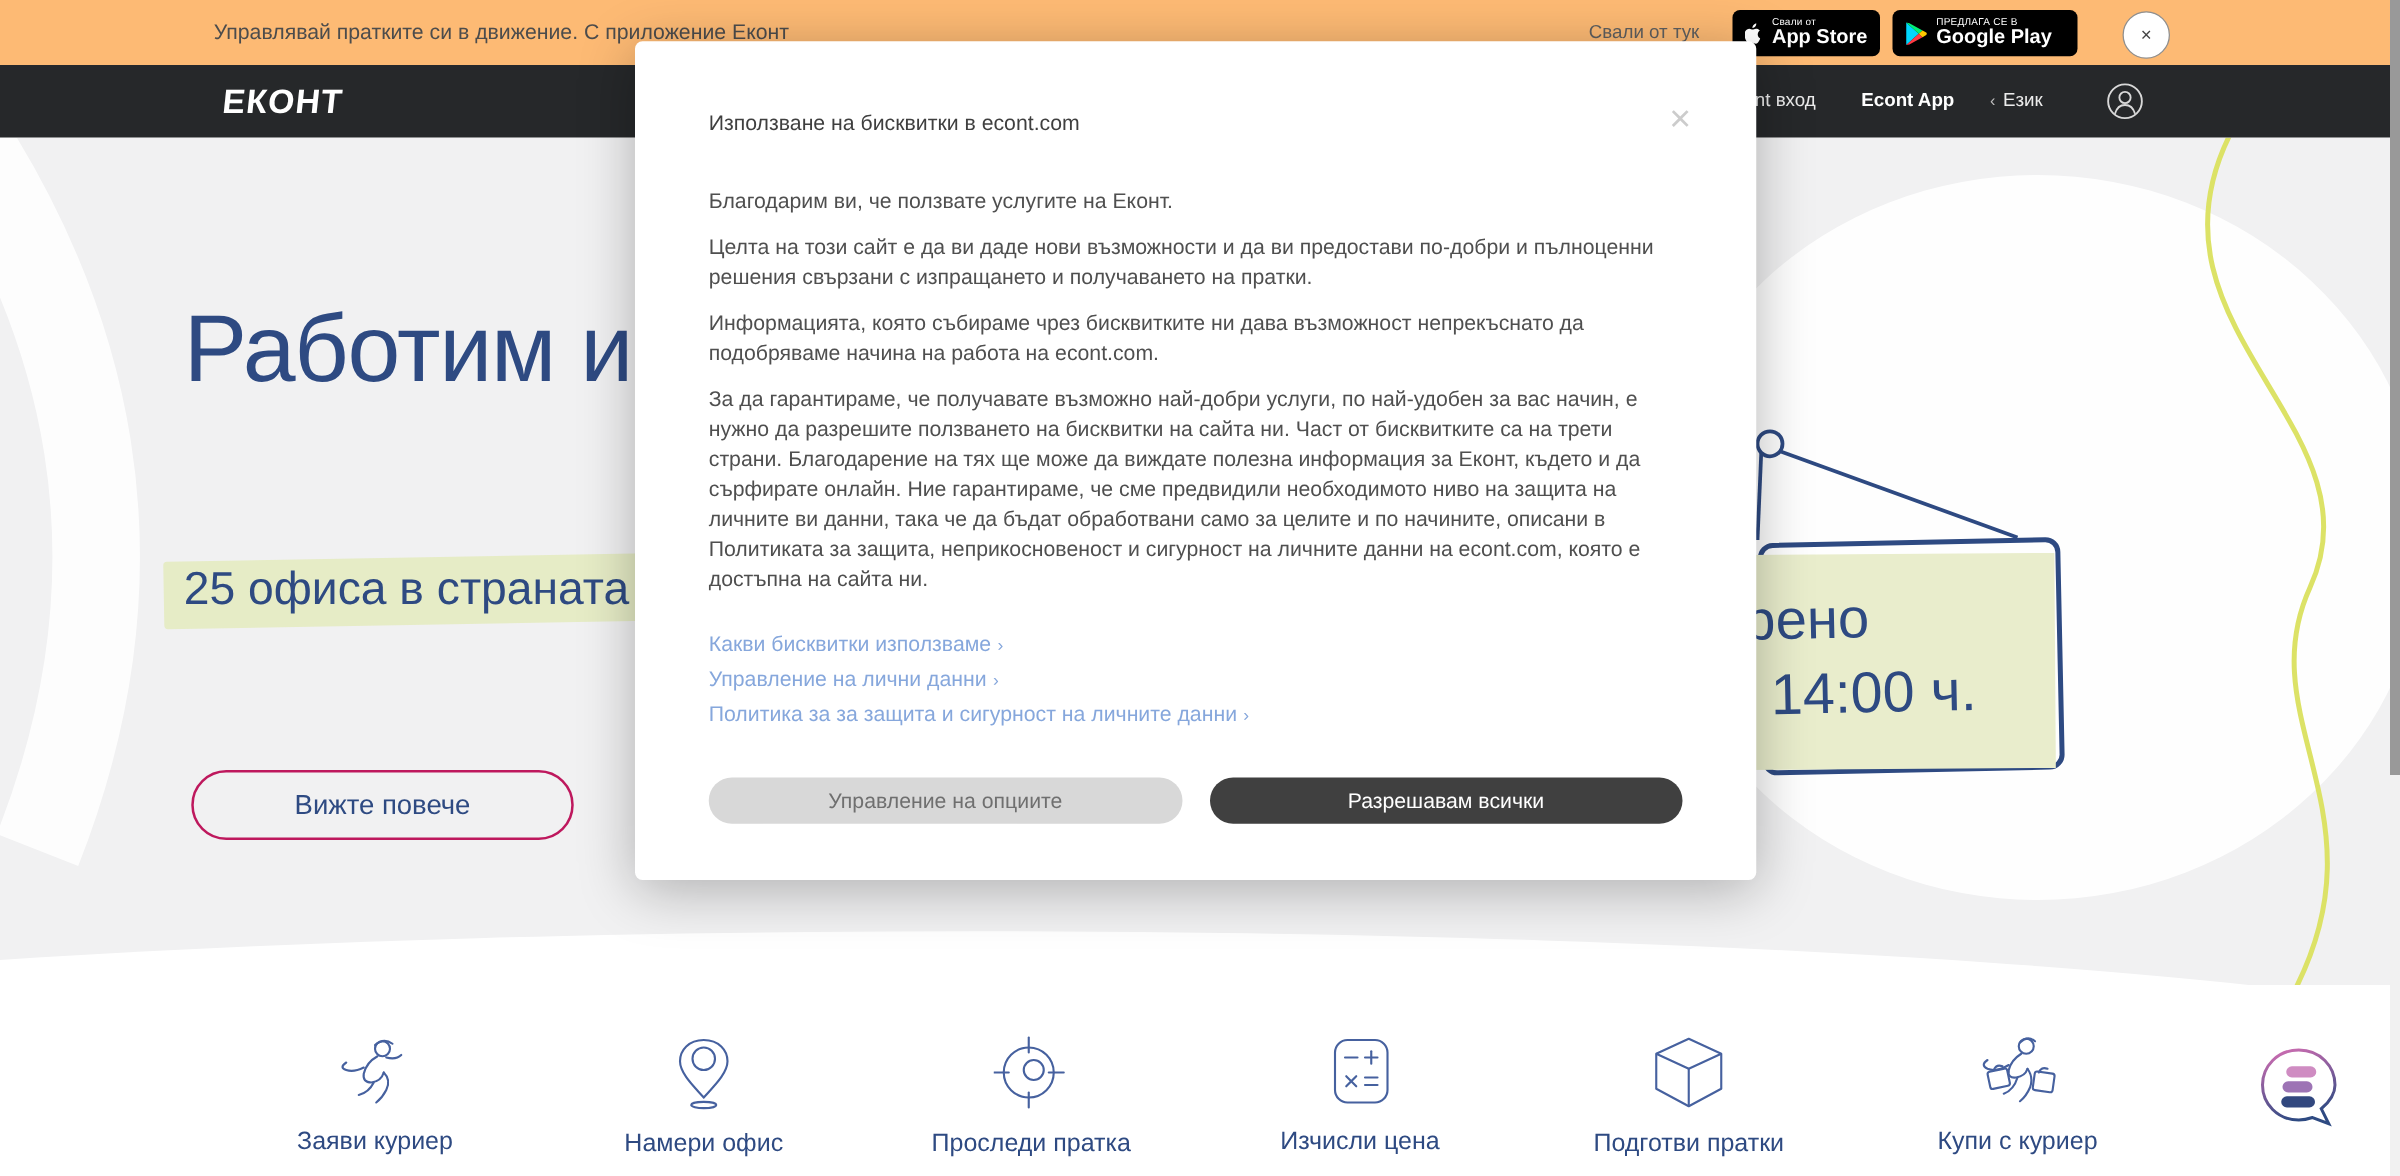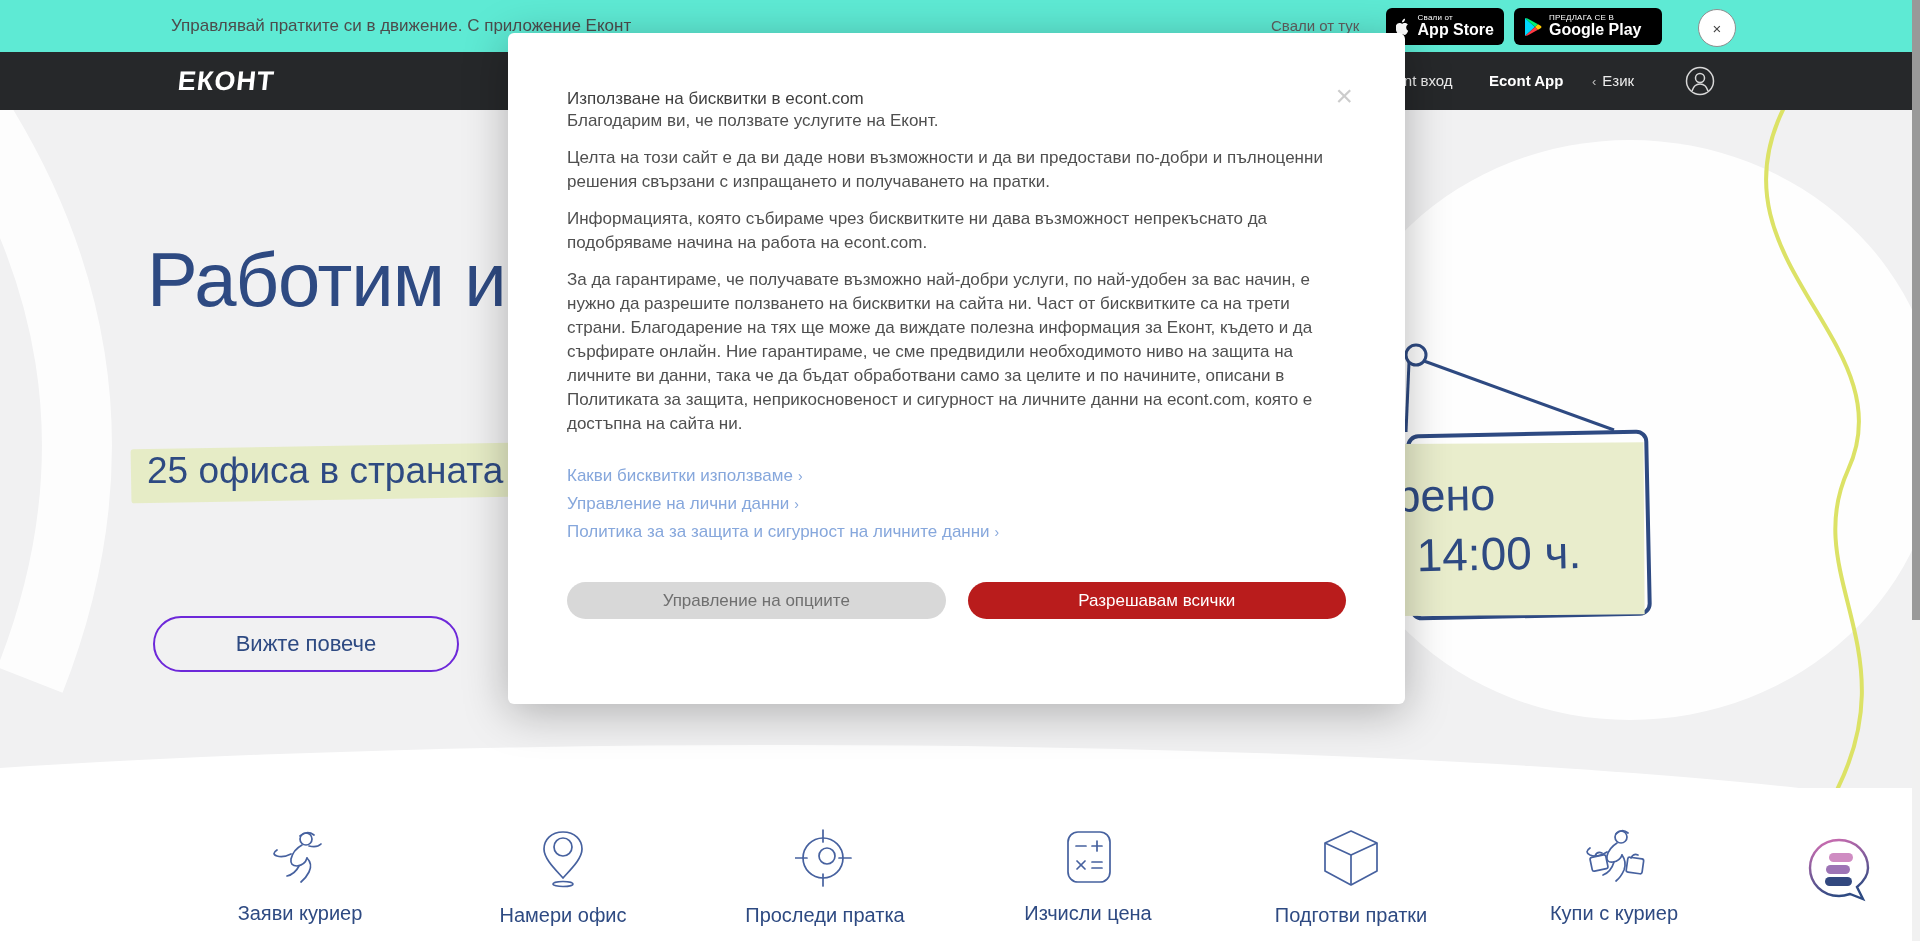--- a/index.html
+++ b/index.html
@@ -1,21 +1,21 @@
 <!DOCTYPE html>
 <html><head>
 <meta charset="utf-8">
 <style>
   * { margin:0; padding:0; box-sizing:border-box; }
   html,body { width:1920px; height:941px; overflow:hidden; font-family:"Liberation Sans", sans-serif; background:#fff; }
   .abs { position:absolute; }
   #stage { position:relative; width:1920px; height:941px; overflow:hidden; }
 
   
-  .topbar { left:0; top:0; width:1920px; height:52px; background:#5eead4; z-index:3; }
+  .topbar { left:0; top:0; width:1920px; height:52px; background:#fdba74; z-index:3; }
   .topbar-msg { left:171px; top:0; height:52px; line-height:52px; font-size:17px; color:#4c4c4c; font-weight:300; }
   .topbar-download { left:1271px; top:0; height:52px; line-height:52px; font-size:15px; color:#5f5f5f; }
   .store-badge { top:8px; height:37px; background:#000; border-radius:6px; color:#fff; display:flex; align-items:center; padding:0 10px; gap:7px; }
   .badge-appstore { left:1386px; width:118px; }
   .badge-gplay { left:1514px; width:148px; }
   .badge-text { display:flex; flex-direction:column; line-height:1.05; }
   .badge-small { font-size:8px; letter-spacing:.2px; }
   .badge-big { font-size:16px; font-weight:700; white-space:nowrap; }
   .topbar-close { left:1698px; top:9px; width:38px; height:38px; border:1px solid #8f8f8f; border-radius:50%; background:#fff; display:flex; align-items:center; justify-content:center; font-size:15px; color:#444; cursor:pointer; }
 
@@ -27,21 +27,21 @@
   .nav-app { left:1489px; font-weight:700; color:#fff; }
   .nav-lang { left:1592px; }
   .nav-lang .chev { font-size:13px; color:#bdbdbd; margin-right:6px; }
   .nav-profile { left:1685px; top:14px; width:30px; height:30px; cursor:pointer; }
 
   
   .hero { left:0; top:110px; width:1920px; height:678px; background:#f1f1f2; overflow:hidden; }
   .hero-title { left:147px; top:126px; font-size:76px; font-weight:300; color:#2e4a82; letter-spacing:-1px; }
   .hero-highlight { left:131px; top:336px; width:390px; height:54px; background:#e6ecc6; transform:rotate(-1deg); border-radius:3px; }
   .hero-sub { left:147px; top:340px; font-size:37px; font-weight:300; color:#2e4a82; white-space:nowrap; }
-  .hero-cta { left:153px; top:506px; width:306px; height:56px; border:2px solid #6d28d9; border-radius:28px; background:transparent; color:#2e4a82; font-size:22px; font-weight:300; display:flex; align-items:center; justify-content:center; cursor:pointer; font-family:"Liberation Sans", sans-serif; }
+  .hero-cta { left:153px; top:506px; width:306px; height:56px; border:2px solid #be185d; border-radius:28px; background:transparent; color:#2e4a82; font-size:22px; font-weight:300; display:flex; align-items:center; justify-content:center; cursor:pointer; font-family:"Liberation Sans", sans-serif; }
 
   
   .sign-box { left:1408px; top:322px; width:242px; height:186px; border:4px solid #2e4a82; border-radius:12px; transform:rotate(-1.2deg); }
   .sign-fill { position:absolute; left:-14px; top:7px; width:246px; height:172px; background:#e9edcc; transform:rotate(0.8deg); z-index:-1; }
   .sign-line1 { position:absolute; left:-16px; top:32px; font-size:45px; font-weight:300; color:#2e4a82; white-space:nowrap; }
   .sign-line2 { position:absolute; left:4px; top:90px; font-size:46px; font-weight:300; color:#2e4a82; white-space:nowrap; }
 
   
   .services { left:0; top:788px; width:1920px; height:153px; background:#fff; }
   .service { top:40px; width:220px; text-align:center; cursor:pointer; }
@@ -51,29 +51,29 @@
   .chat-widget { left:1805px; top:836px; width:68px; height:68px; cursor:pointer; z-index:4; }
 
   
   .scrollbar { left:1912px; top:0; width:8px; height:941px; background:#f1f1f1; z-index:30; }
   .scroll-thumb { position:absolute; left:0; top:0; width:8px; height:620px; background:#999; }
 
   
   .modal { left:508px; top:33px; width:897px; height:671px; background:#fff; border-radius:6px; box-shadow:0 8px 45px rgba(0,0,0,.28); z-index:10; padding:56px 59px 0 59px; }
   .modal-title { font-size:17px; font-weight:300; color:#3f3f3f; }
   .modal-close { position:absolute; right:52px; top:52px; font-size:30px; line-height:22px; font-weight:300; color:#ccc; cursor:pointer; }
-  .modal-body { }
+  .modal-body { margin-top:40px; }
   .modal-body p { font-size:17px; line-height:24px; color:#4f4f4f; font-weight:300; margin-bottom:13px; width:778px; }
   .modal-links { margin-top:26px; }
   .modal-link { font-size:17px; line-height:27px; color:#86a7dc; cursor:pointer; }
   .modal-link .chev { font-size:14px; margin-left:5px; }
   .modal-buttons { display:flex; gap:22px; margin-top:36px; }
   .btn { flex:1; height:37px; border:none; border-radius:19px; font-size:17px; font-weight:300; cursor:pointer; font-family:"Liberation Sans", sans-serif; }
   .btn-manage { background:#d8d8d8; color:#6f6f6f; }
-  .btn-allow { background:#b91c1c; color:#fff; }
+  .btn-allow { background:#404040; color:#fff; }
 </style>
 </head>
 <body>
 
 <div id="stage">
 
   <div class="abs hero">
     <svg class="abs" width="1920" height="678" viewBox="0 0 1920 678" style="left:0;top:0">
       <ellipse cx="1630" cy="320" rx="310" ry="290" fill="#ffffff" opacity="0.92"></ellipse>
       <path d="M -70,-60 Q 160,240 30,570" stroke="#ffffff" stroke-width="70" fill="none" opacity="0.85"></path>

